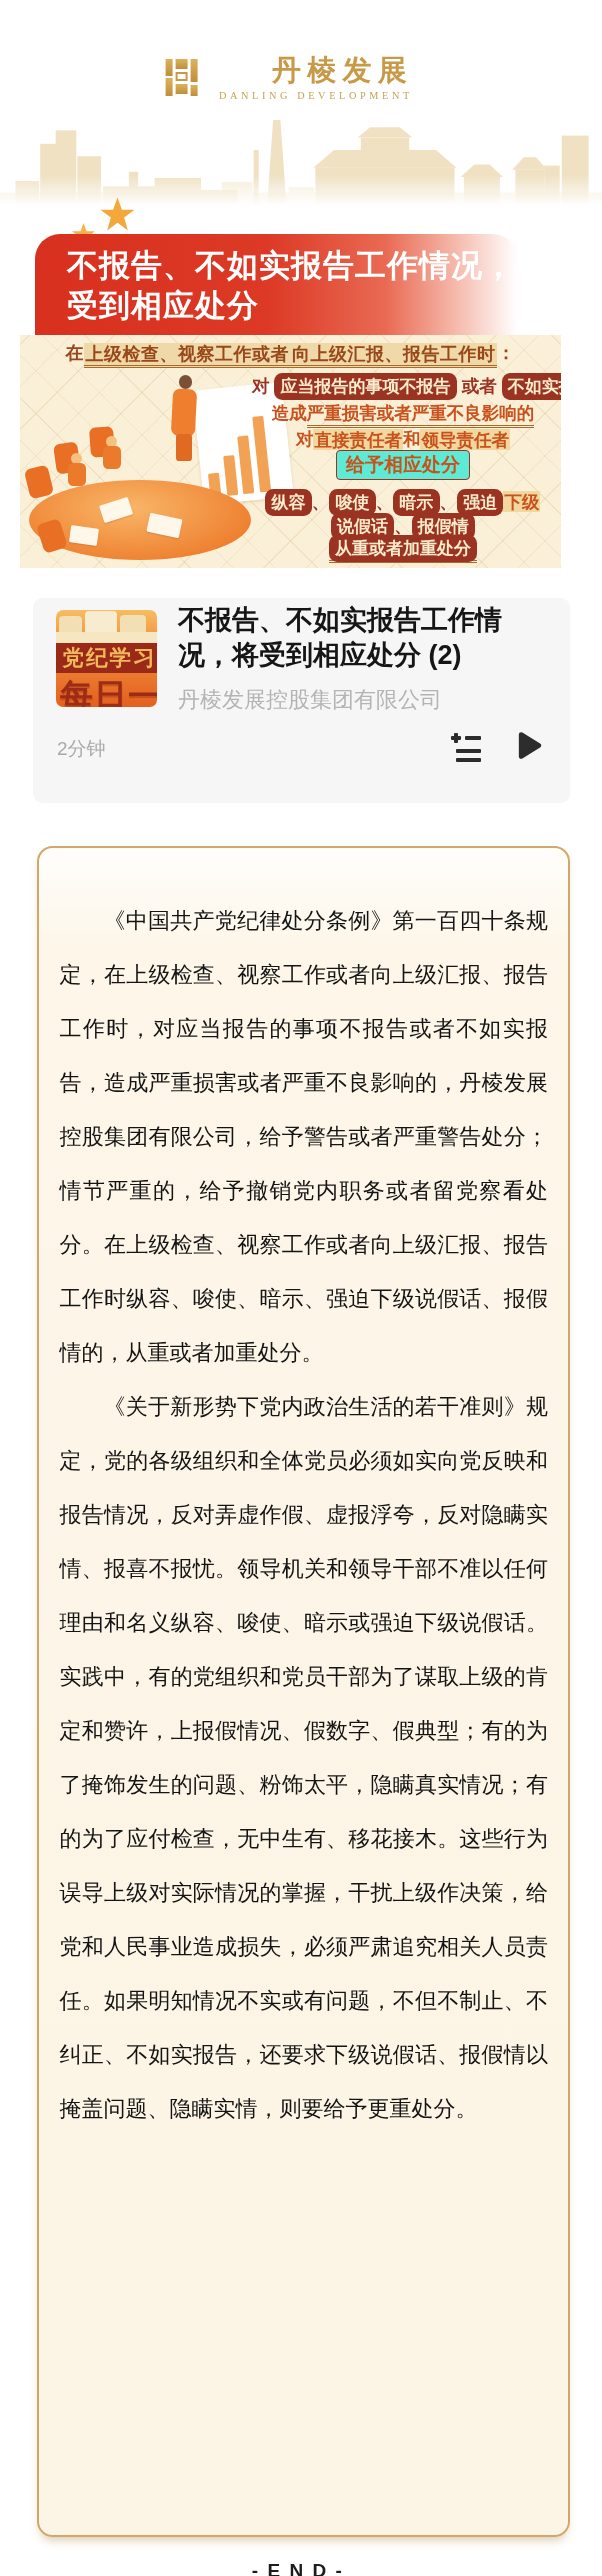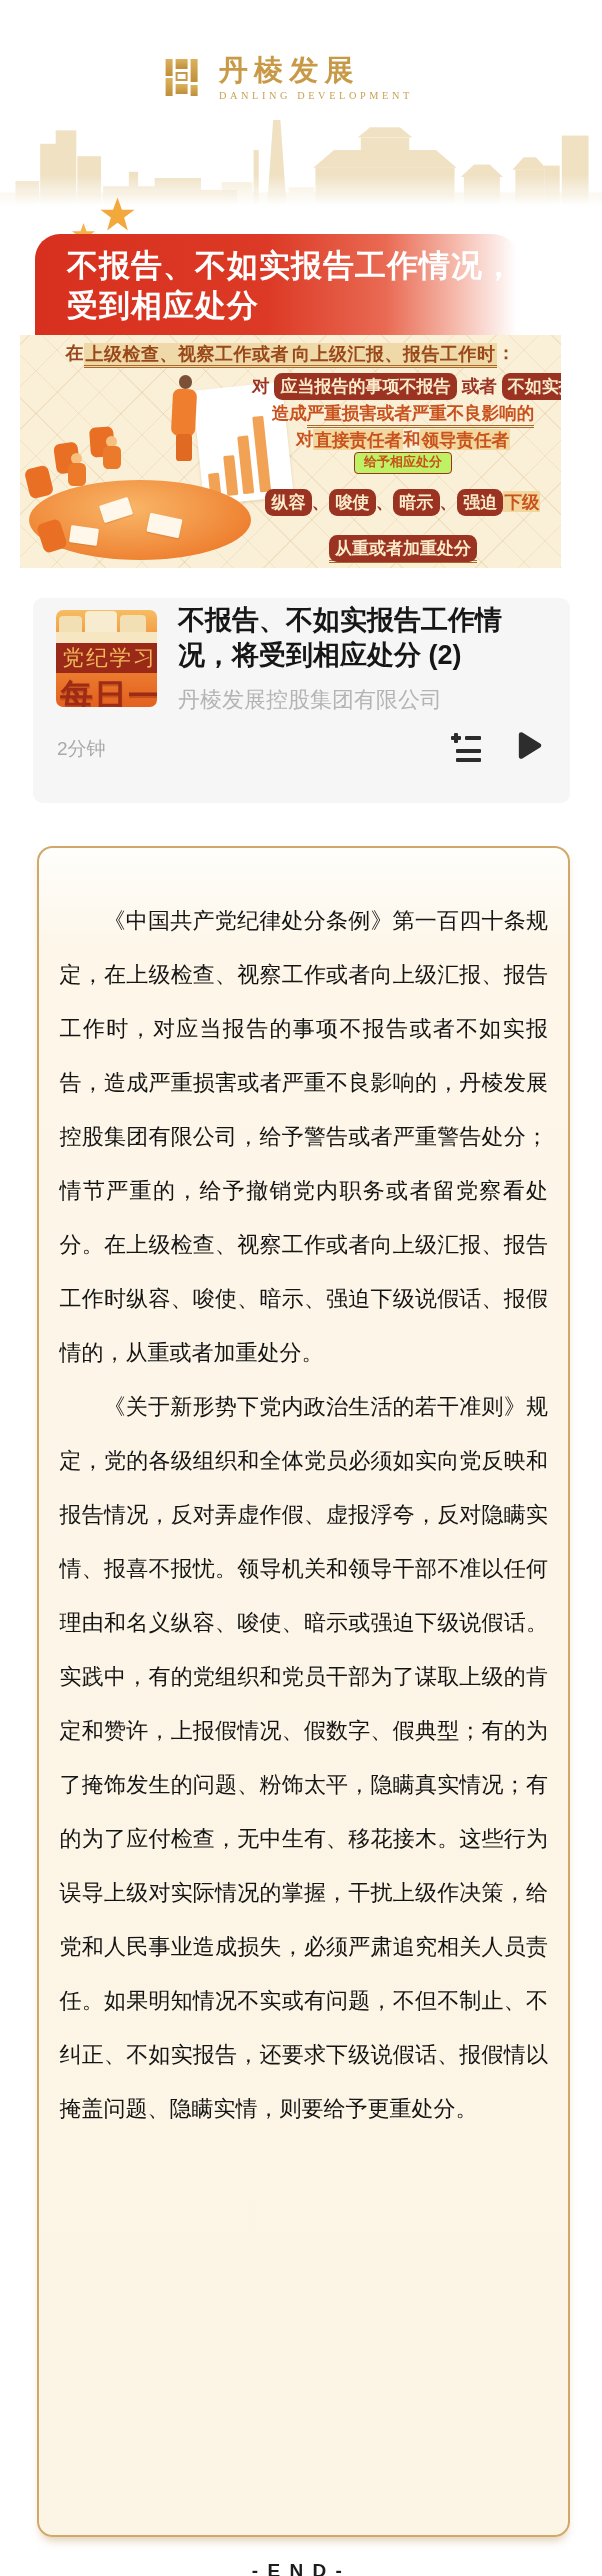--- a/index.html
+++ b/index.html
@@ -7,21 +7,21 @@
         font-family:"Liberation Sans","DejaVu Sans",sans-serif;}
 
   
   .skyline{position:absolute;left:0;top:120px;width:603px;height:87px;}
   .skyfade{position:absolute;left:0;top:175px;width:603px;height:36px;
            background:linear-gradient(180deg,rgba(255,255,255,0),#ffffff 85%);}
   .brand{position:absolute;left:0;top:54px;width:603px;display:flex;justify-content:center;align-items:flex-start;gap:19.6px;transform:translateX(-12.4px);}
   .emblem{width:34px;height:37px;display:flex;gap:2.6px;margin-top:5.2px;}
   .emblem .col{display:flex;flex-direction:column;gap:2.6px;}
   .gold{background:linear-gradient(180deg,#dcb25e,#bf8f3a);}
-  .brandtext{text-align:left;}
+  .brandtext{text-align:right;}
   .brand-cn{font-family:"Liberation Serif","DejaVu Serif",serif;font-size:29px;font-weight:700;
             color:#c89a48;letter-spacing:6.2px;line-height:32px;}
   .brand-en{font-family:"Liberation Serif","DejaVu Serif",serif;font-size:10.3px;color:#c9a254;
             letter-spacing:3.6px;margin-top:4.1px;}
 
   
   .star{position:absolute;}
   .star svg{display:block;}
 
   
@@ -40,22 +40,22 @@
   .panel-heading{position:absolute;left:0;top:6.2px;width:100%;text-align:center;font-size:18px;
                  font-weight:800;color:#99481a;letter-spacing:0.5px;}
   .hl{background:#efd9a9;padding:0.5px 1.5px;}
   .du{border-bottom:3.1px double #a8692a;padding-bottom:2.1px;}
   .prow{position:absolute;left:232px;right:7.2px;text-align:center;white-space:nowrap;
         font-size:17.5px;font-weight:800;color:#9a3322;}
   .r1{top:38px;} .r2{top:66px;color:#c8511c;} .r3{top:92px;color:#c8511c;}
   .r4{top:115px;} .r5{top:154px;} .r6{top:178px;} .r7{top:200px;}
   .badge{display:inline-block;background:#9a3322;color:#fbeccb;border-radius:8.2px;
          padding:1.5px 6.2px 2.6px;font-size:17px;font-weight:700;}
-  .badge-outline{display:inline-block;background:#bef264;border:1.5px solid #9a3322;color:#c8511c;
-                 border-radius:4px;padding:0.5px 9.3px 1.5px;font-size:13px;font-weight:800;}
+  .badge-outline{display:inline-block;background:#5eead4;border:1.5px solid #9a3322;color:#c8511c;
+                 border-radius:4px;padding:0.5px 9.3px 1.5px;font-size:19px;font-weight:800;}
   .hl2{background:#f2d79f;padding:0.5px 1px;}
 
   
   .illus{position:absolute;left:4.1px;top:31px;width:242px;height:198px;}
   .board{position:absolute;left:174px;top:19.6px;width:76px;height:108px;background:#ffffff;border-radius:4.1px;
          transform:rotate(-6deg);box-shadow:0 1.5px 3.1px rgba(180,120,60,.25);display:flex;align-items:flex-end;gap:5.2px;padding:0 7.2px 7.2px;}
   .bar{width:11.3px;background:#f2a254;border-radius:1.5px;}
   .person-head{position:absolute;left:155px;top:9.3px;width:13.4px;height:13.4px;border-radius:50%;background:#7a5036;}
   .person-body{position:absolute;left:148px;top:23px;width:24px;height:47px;border-radius:7.2px;background:#ef7f2e;transform:rotate(3deg);}
   .person-legs{position:absolute;left:152px;top:68px;width:15.5px;height:27px;background:#e06a22;border-radius:3.1px;}
@@ -66,21 +66,21 @@
   .sitter-h{position:absolute;width:11.3px;height:11.3px;border-radius:50%;background:#f8c07e;}
   .sitter-b{position:absolute;width:17.5px;height:23px;border-radius:5.2px;background:#eb7a2a;}
 
   
   .card{position:absolute;left:33px;top:598px;width:537px;height:205px;background:#f6f6f6;border-radius:9.3px;}
   .thumb{position:absolute;left:23px;top:12px;width:101px;height:97px;border-radius:7.2px;overflow:hidden;
          background:linear-gradient(180deg,#f6bd62 0%,#f1913c 34%,#e4601f 100%);}
   .tab{position:absolute;background:#f3dfb4;border-radius:4.1px;}
   .tabbase{position:absolute;left:0;top:21.6px;width:100%;height:13.4px;background:#f6e6c2;}
   .thumb-band{position:absolute;left:0;top:33px;width:100%;height:30px;background:#9b2917;
-              color:#f0b95c;font-size:21.6px;font-weight:400;letter-spacing:2.1px;line-height:30px;
+              color:#f0b95c;font-size:21.6px;font-weight:700;letter-spacing:2.1px;line-height:30px;
               padding-left:6.2px;white-space:nowrap;overflow:hidden;box-sizing:border-box;}
   .thumb-big{position:absolute;left:4.1px;top:64px;font-size:33px;font-weight:900;color:#9e2b15;
              letter-spacing:1px;white-space:nowrap;text-shadow:0.5px 1.5px 0 rgba(120,30,10,.3);}
   .card-title{position:absolute;left:145px;top:5.2px;width:340px;font-size:27px;font-weight:600;
               color:#161616;line-height:35px;}
   .card-source{position:absolute;left:145px;top:87px;font-size:22px;color:#b4b4b4;}
   .card-duration{position:absolute;left:24px;top:138px;font-size:19px;color:#a9a9a9;}
   .pl-icon{position:absolute;left:418px;top:135px;width:30px;height:27px;cursor:pointer;}
   .pl-row{display:flex;align-items:center;margin-bottom:5.7px;}
   .plus{position:relative;width:10.3px;height:10.3px;margin-right:4.1px;}
@@ -225,20 +225,23 @@
     </div>
     <div class="prow r3">
       <span>对</span><span class="hl2">直接责任者</span><span>和</span><span class="hl2">领导责任者</span>
     </div>
     <div class="prow r4">
       <span class="badge-outline">给予相应处分</span>
     </div>
     <div class="prow r5">
       <span class="badge">纵容</span><span>、</span><span class="badge">唆使</span><span>、</span><span class="badge">暗示</span><span>、</span><span class="badge">强迫</span><span class="hl2" style="color:#c8511c;">下级</span>
     </div>
+    <div class="prow r6">
+      <span class="badge">说假话</span><span>、</span><span class="badge">报假情</span>
+    </div>
     <div class="prow r7">
       <span class="du"><span class="badge">从重或者加重处分</span></span>
     </div>
   </div>
 
   <div class="card">
     <div class="thumb">
       <div class="tab" style="left:3.1px;top:6.2px;width:23px;height:19.6px;"></div>
       <div class="tab" style="left:29px;top:1px;width:32px;height:25px;background:#f8ecd0;"></div>
       <div class="tab" style="left:64px;top:5.2px;width:26px;height:20.6px;"></div>

